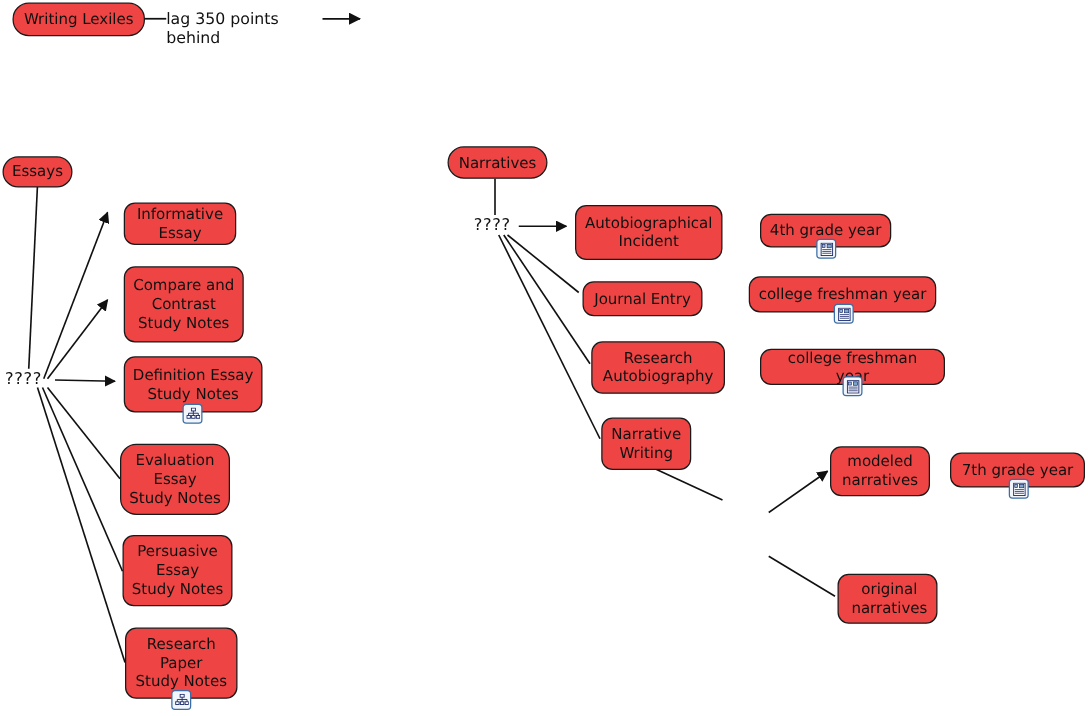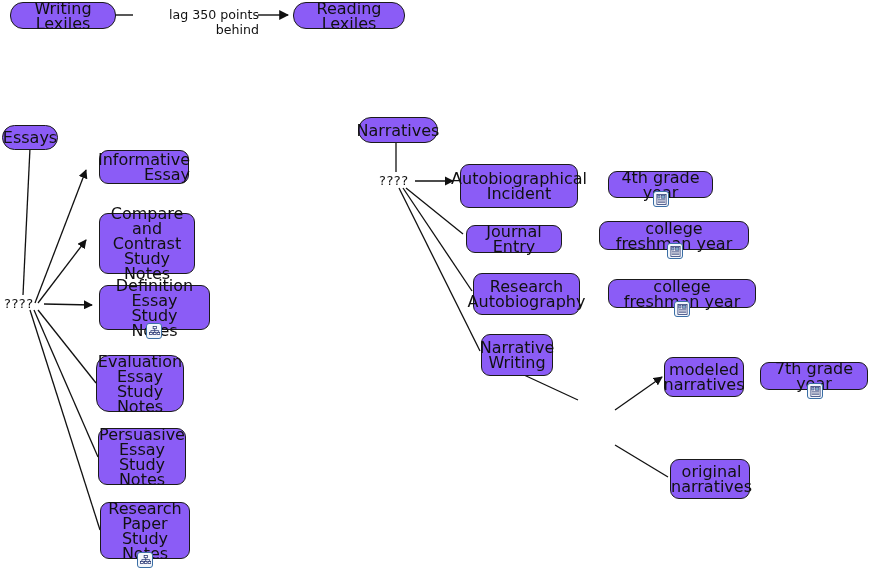--- a/index.html
+++ b/index.html
@@ -18,39 +18,39 @@
   }
   #edges {
     position: absolute;
     left: 0; top: 0;
     width: 870px; height: 573px;
     pointer-events: none;
   }
   .node {
     position: absolute;
     box-sizing: border-box;
-    background: #8b5cf6;
+    background: #ef4444;
     border: 1.4px solid #1a1a1a;
     border-radius: 9px;
     display: flex;
     align-items: center;
     justify-content: center;
     text-align: center;
-    font-size: 16px;
+    font-size: 12px;
     line-height: 15px;
     color: #111;
     padding: 2px 6px;
     white-space: pre-line;
   }
   .node.pill { border-radius: 13px; }
   .plain-label {
     position: absolute;
     font-size: 12.6px;
     line-height: 15px;
-    text-align: right;
+    text-align: left;
     color: #111;
     white-space: pre-line;
   }
   .qmark {
     position: absolute;
     font-size: 13px;
     letter-spacing: 0.5px;
     color: #111;
   }
   .badge {
@@ -105,27 +105,26 @@
     
     <line x1="524" y1="375" x2="578" y2="400" stroke="#111" stroke-width="1.3"></line>
     <line x1="615" y1="410" x2="662" y2="377" stroke="#111" stroke-width="1.3" marker-end="url(#arrow)"></line>
     <line x1="615" y1="445" x2="668" y2="477" stroke="#111" stroke-width="1.3"></line>
   </svg>
 
   <div class="node pill" style="left:10px; top:2px; width:106px; height:27px;">Writing Lexiles</div>
 
   <div class="plain-label" style="left:133px; top:7px; width:126px;">lag 350 points behind</div>
 
-  <div class="node pill" style="left:293px; top:2px; width:112px; height:27px;">Reading Lexiles</div>
 
   <div class="node pill" style="left:2px; top:125px; width:56px; height:25px;">Essays</div>
 
   <div class="qmark" style="left:4px; top:296px;">????</div>
 
-  <div class="node" style="left:99px; top:150px; width:90px; height:34px;text-align:right;">Informative
+  <div class="node" style="left:99px; top:162px; width:90px; height:34px;">Informative
 Essay</div>
 
   <div class="node" style="left:99px; top:213px; width:96px; height:61px;">Compare and
 Contrast
 Study Notes</div>
 
   <div class="node" style="left:99px; top:285px; width:111px; height:45px;">Definition Essay
 Study Notes</div>
   <div class="badge" style="left:146px; top:323px;">
     <svg width="11" height="11" viewBox="0 0 12 12" aria-hidden="true">

